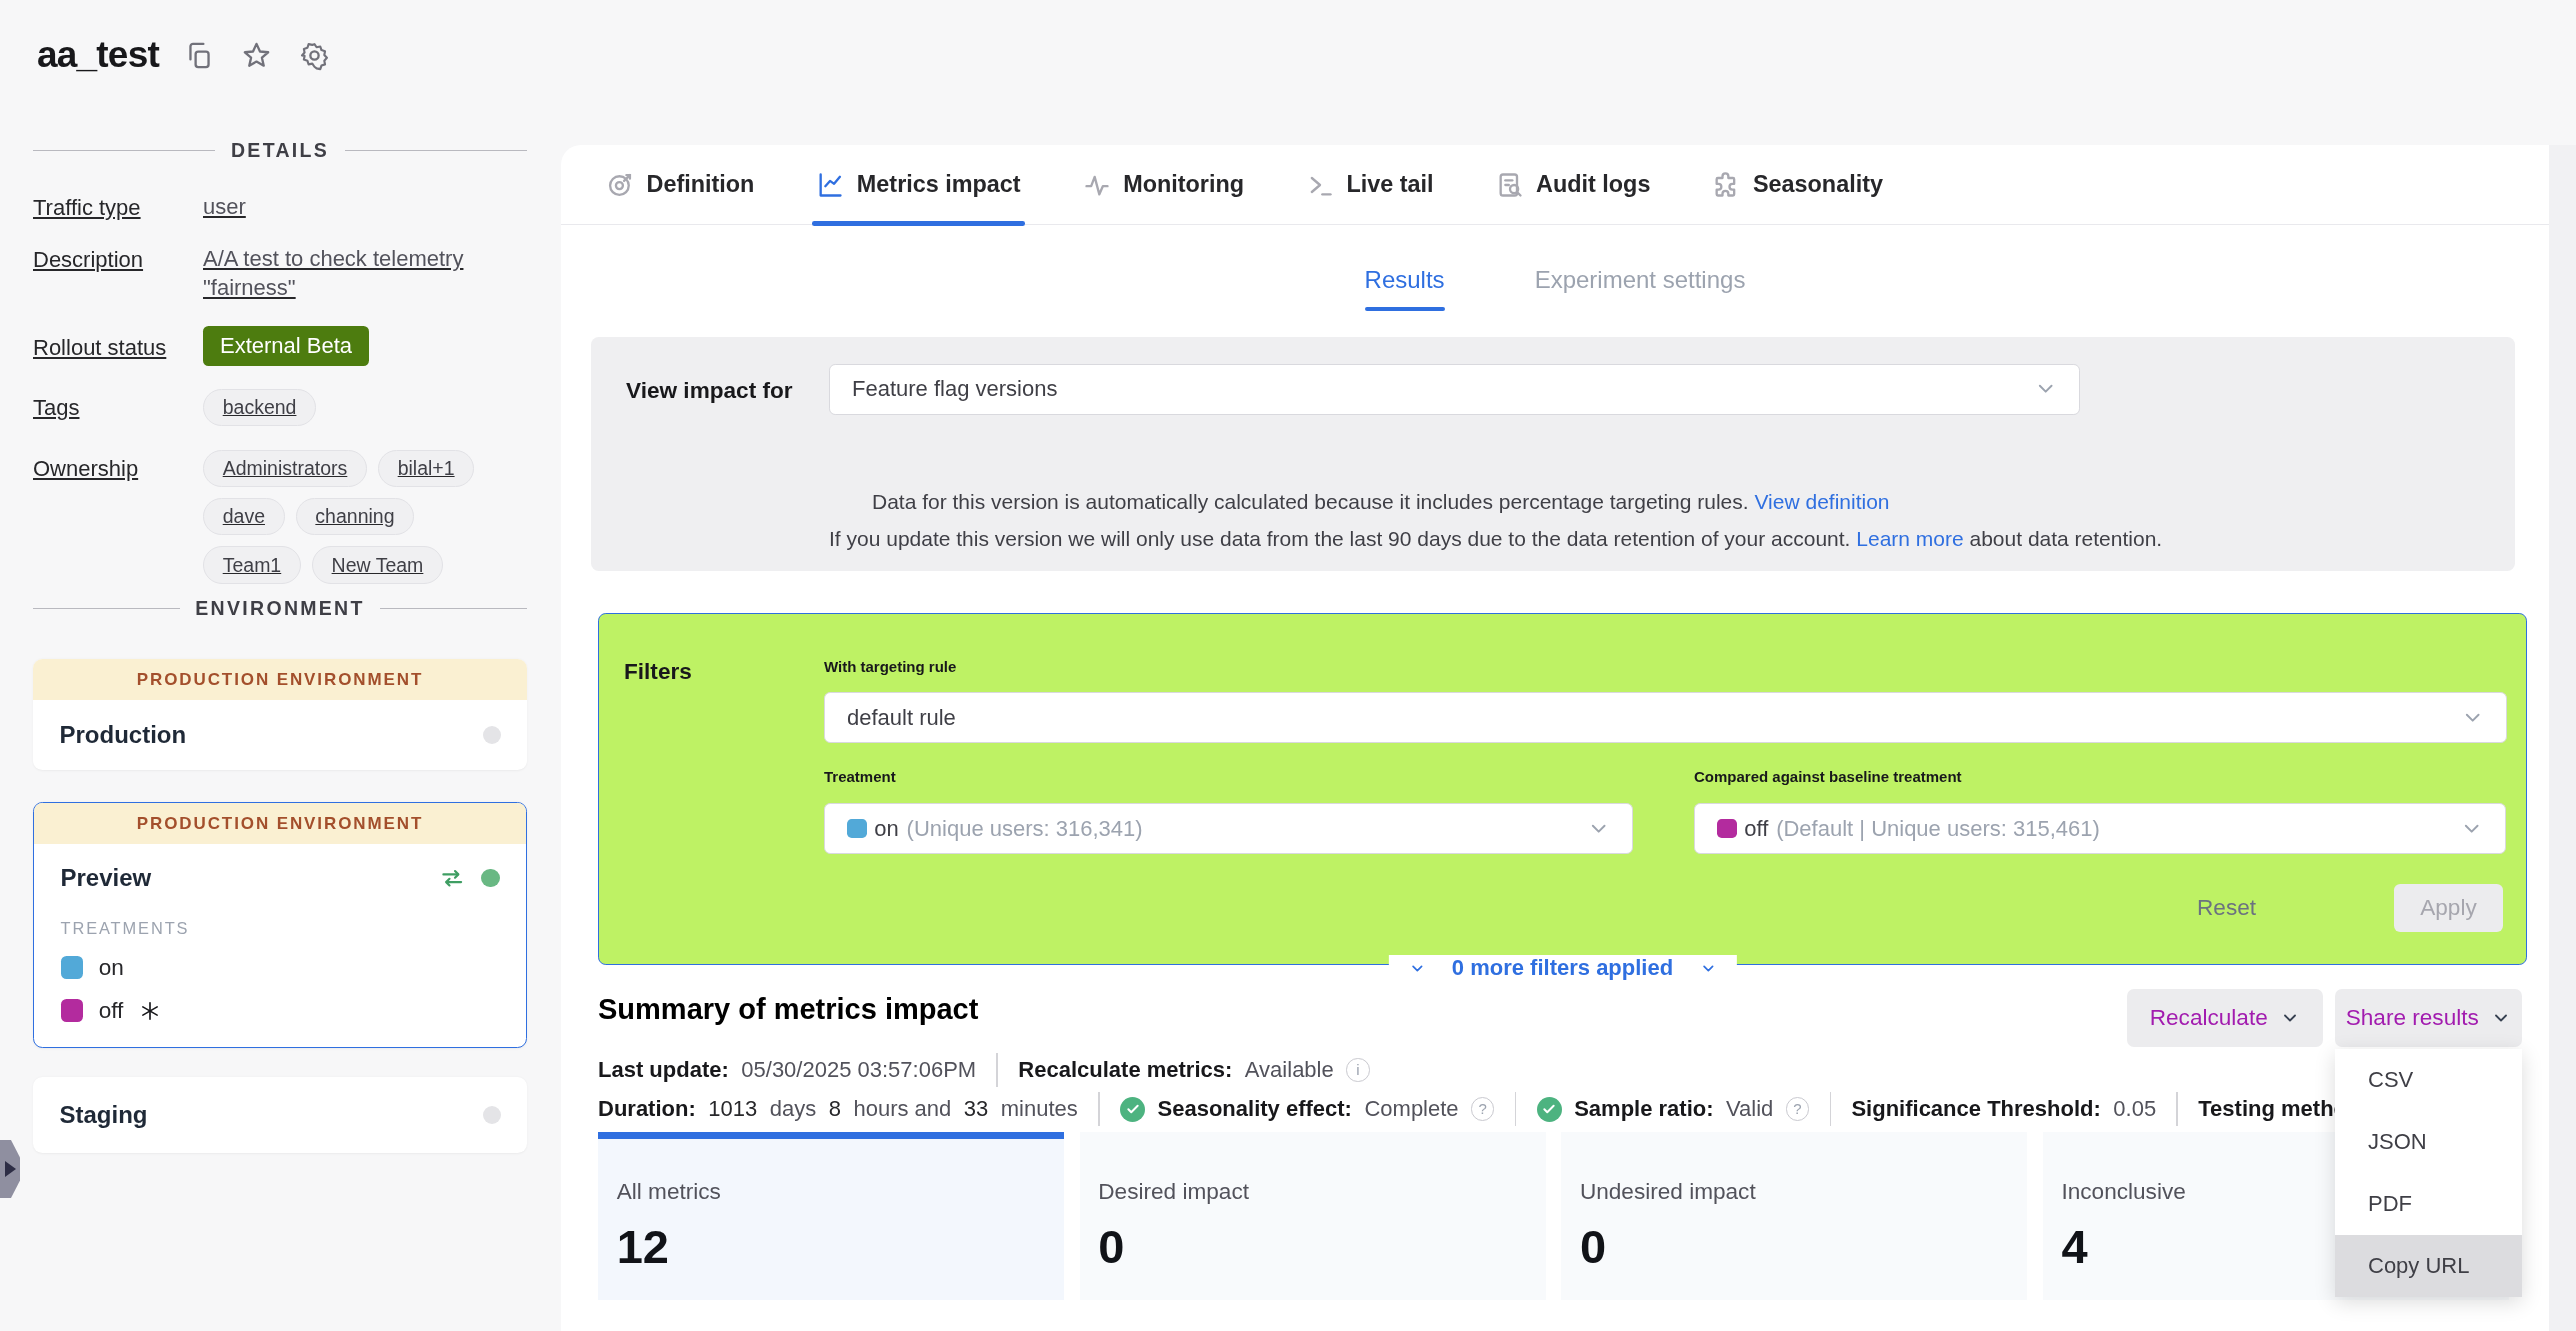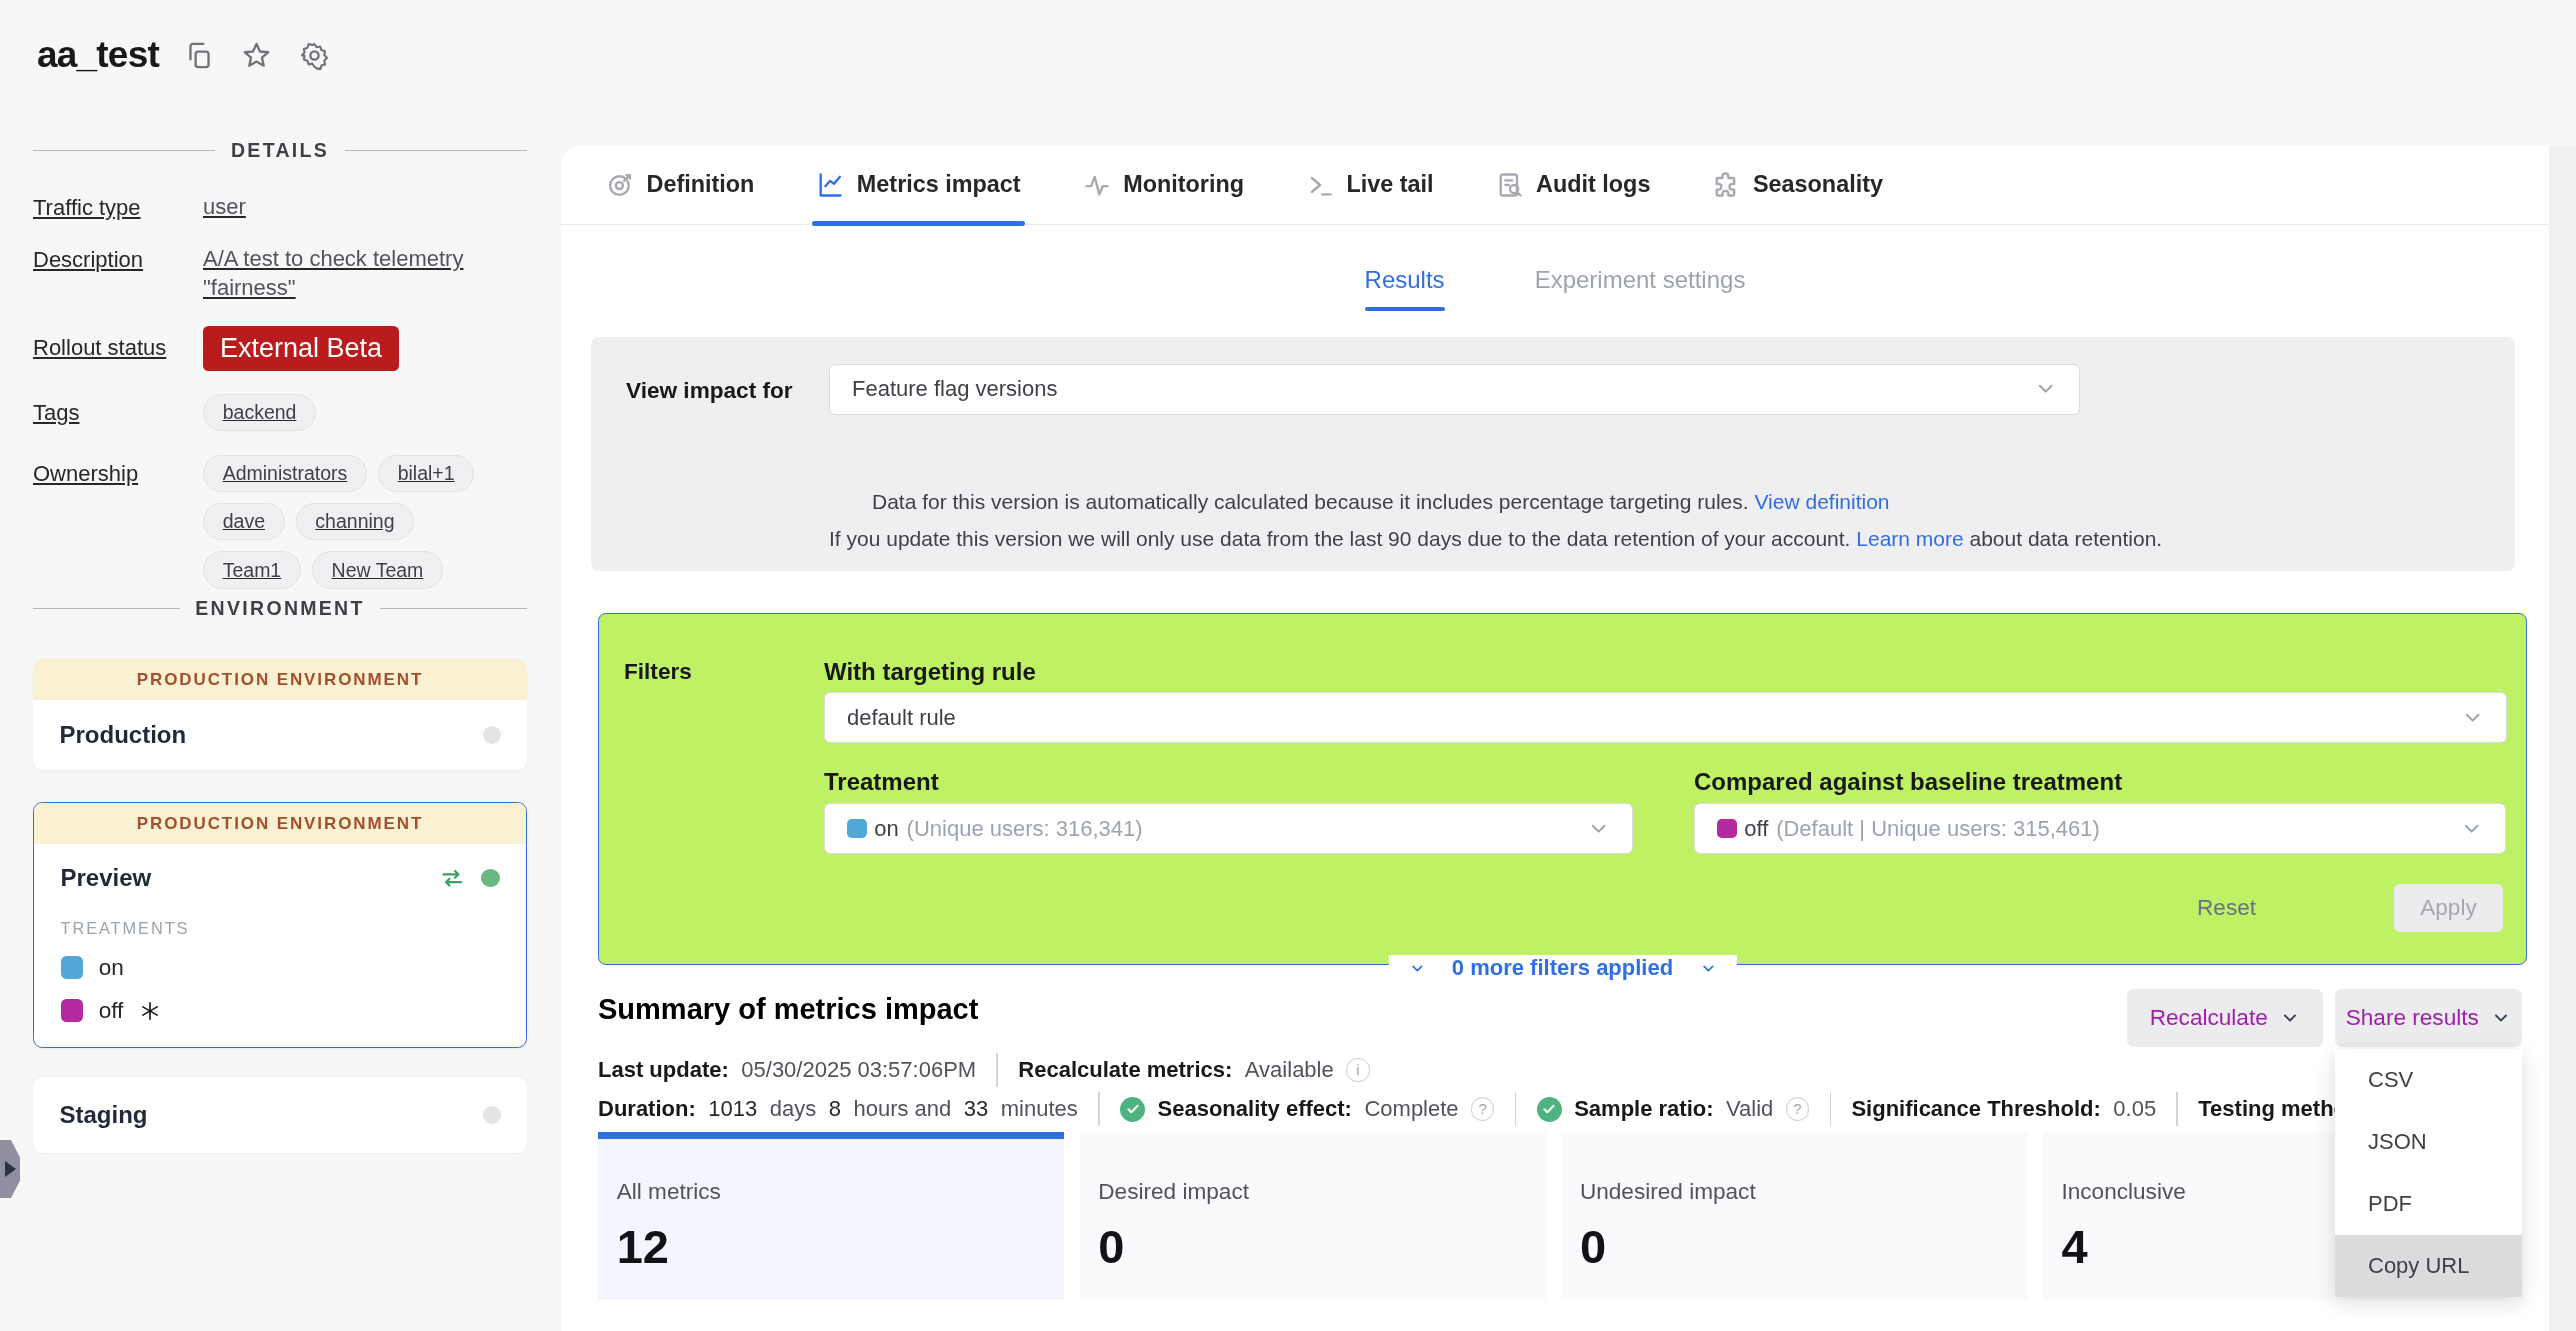--- a/index.html
+++ b/index.html
@@ -19,21 +19,21 @@
 
   
   .sidebar-block { position:absolute; left:33px; width:494px; }
   .divider-row { display:flex; align-items:center; gap:15.6px; }
   .divider-row .line { flex:1; height:1.6px; background:#b9b9bf; }
   .divider-row .divider-label { font-size:19.5px; font-weight:700; letter-spacing:2.3px; color:#3f3f46; }
 
   .detail-row { display:flex; margin-bottom:23.4px;text-decoration:underline; }
   .detail-label { width:170px; flex:none; font-size:22px; color:#27272a; padding-top:1.6px; }
   .detail-value { font-size:22px; color:#52525b; line-height:1.3; max-width:296px; }
-  .badge-blue { display:inline-block; background:#b91c1c; color:#ffffff; font-size:27px; padding:7px 17px; border-radius:5.5px; }
+  .badge-blue { display:inline-block; background:#4d7c0f; color:#ffffff; font-size:22px; padding:7px 17px; border-radius:5.5px; }
   .chips { display:flex; flex-wrap:wrap; gap:11px; max-width:312px; }
   .chip { background:#f0f0f2; border:0.8px solid #e2e2e6; border-radius:779px; padding:6.2px 18.7px; font-size:19.5px; color:#3f3f46; white-space:nowrap; }
 
   .env-card { background:#ffffff; border-radius:9.4px; overflow:hidden; box-shadow:0 0.8px 2.3px rgba(0,0,0,0.05); }
   .env-banner { height:41px; background:#faf0d2; color:#a34f2c; font-size:17px; font-weight:700; letter-spacing:1.9px; display:flex; align-items:center; justify-content:center; }
   .env-name { font-size:24px; font-weight:700; color:#1f2937;text-align:center; }
   .dot { border-radius:50%; }
   .dot-gray { width:18px; height:18px; background:#e4e4e7; }
   .dot-green { width:18.7px; height:18.7px; background:#69b883; }
   .env-body-simple { height:70px; padding:0 26.5px; display:flex; align-items:center; justify-content:space-between; }
@@ -75,21 +75,21 @@
   .dd .dd-text { flex:1; display:flex; align-items:center; gap:7.8px; white-space:nowrap; overflow:hidden; }
   .dd .muted { color:#9ca3af; }
   .chev { width:23.4px; height:23.4px; color:#9ca3af; flex:none; }
   .impact-dd1 { position:absolute; left:238px; top:26.5px; width:1251px; height:51px; }
   .impact-dd2 { position:absolute; left:238px; top:88px; width:1251px; height:51px; }
   .impact-line { position:absolute; left:238px; font-size:21px; color:#3f3f46; white-space:nowrap; }
   .link { color:#2f6fe0; cursor:pointer; }
 
   .filters-box { position:absolute; left:37px; top:468px; width:1929px; height:352px; background:#bef264; border:1.6px solid #2f6fe0; border-radius:7.8px; }
   .filters-title { position:absolute; left:25px; top:45px; font-size:22.6px; font-weight:700; color:#18181b; }
-  .f-label { font-size:24px; font-weight:700; color:#18181b; }
+  .f-label { font-size:15px; font-weight:700; color:#18181b; }
   .lbl-rule { position:absolute; left:225px; top:44px; }
   .dd-rule { position:absolute; left:225px; top:78px; width:1683px; height:51px; }
   .lbl-treat { position:absolute; left:225px; top:154px; }
   .dd-on { position:absolute; left:225px; top:189px; width:809px; height:51px; }
   .lbl-baseline { position:absolute; left:1095px; top:154px; }
   .dd-off { position:absolute; left:1095px; top:189px; width:812px; height:51px; }
   .dd-swatch { width:19.5px; height:19.5px; border-radius:4.7px; flex:none; }
   .reset-btn { position:absolute; left:1598px; top:281px; font-size:22.6px; color:#6b7280; background:none; border:none; cursor:pointer; font-family:inherit; }
   .apply-btn { position:absolute; left:1795px; top:270px; width:109px; height:48px; background:#ececee; color:#a6a6ae; font-size:22.6px; border:none; border-radius:6.2px; cursor:pointer; font-family:inherit; }
   .more-filters { position:absolute; left:50%; bottom:-17px; transform:translateX(-50%); background:#ffffff; padding:0 20px; display:flex; align-items:center; gap:26.5px; color:#2f6fe0; font-size:22px; font-weight:700; white-space:nowrap; cursor:pointer; }

